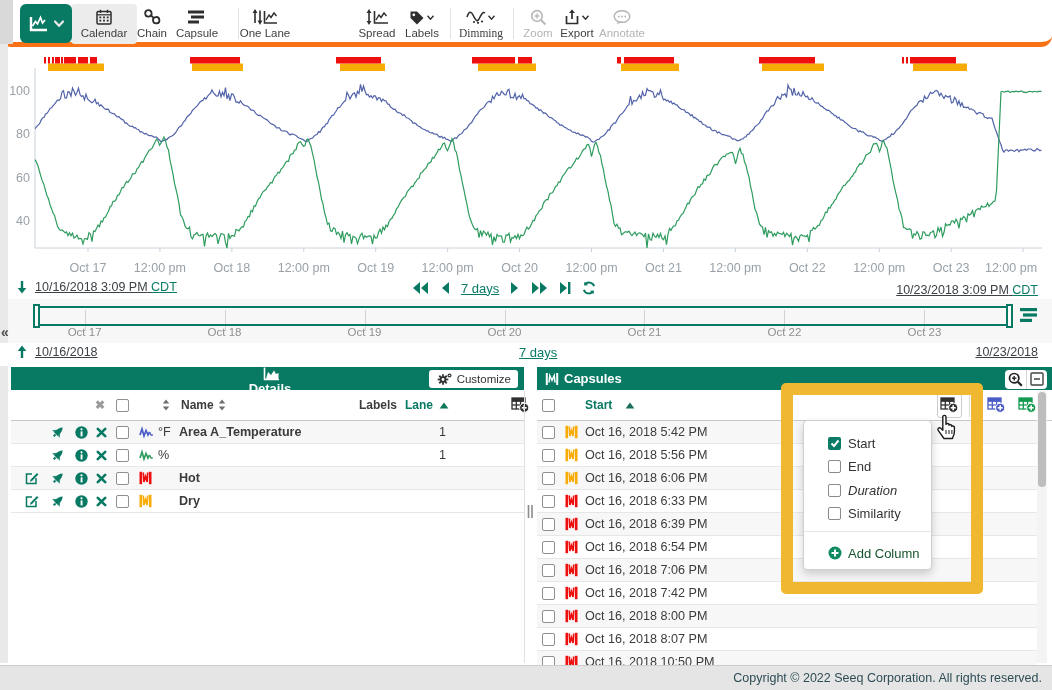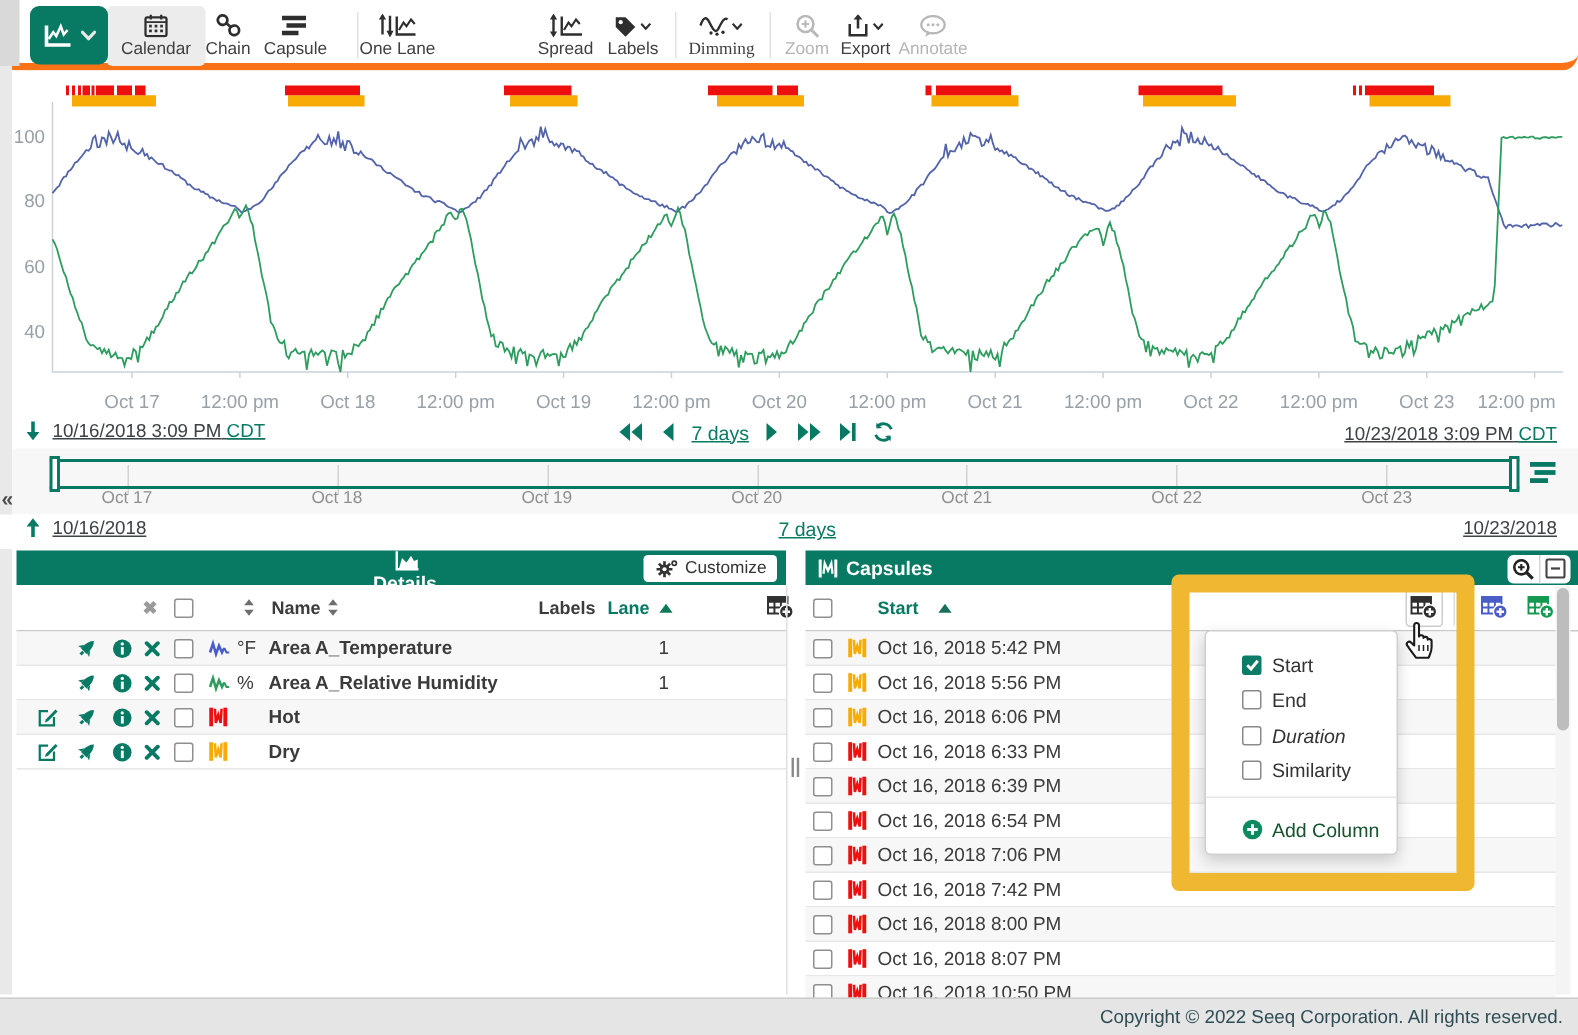--- a/index.html
+++ b/index.html
@@ -580,21 +580,20 @@
         <span class="cell" style="left:105px;">
           <span class="cbx"></span>
         </span>
         <span class="cell" style="left:128px;">
           <svg width="15" height="13" viewBox="0 0 15 13">
             <path d="M1 9 L3 3 L5 10 L7 4.5 L9 9 L10.5 6" stroke="#2e9c5f" stroke-width="1.7" fill="none"></path>
             <path d="M10.5 6 L12 9 L13.8 9" stroke="#2e9c5f" stroke-width="1.3" fill="none"></path>
           </svg>
         </span>
         <span class="cell" style="left:147px;">%</span>
-        <span class="cell name-cell" style="left:168px;">Area A_Relative Humidity</span>
         <span class="cell" style="left:428px;">1</span>
       </div>
       <div class="trow odd" style="left: 11px; width: 513px; top: 467px;">
         <span class="cell" style="left:14px;">
           <svg width="14" height="14" viewBox="0 0 14 14">
             <path d="M11 7 V12.5 H1.5 V3 H7" stroke="#087a64" stroke-width="1.5" fill="none"></path>
             <path d="M5.5 8.7 L12 2 L13.4 3.4 L7 9.9 L5 10.7 Z" fill="#087a64"></path>
           </svg>
         </span>
         <span class="cell" style="left:40px;">

